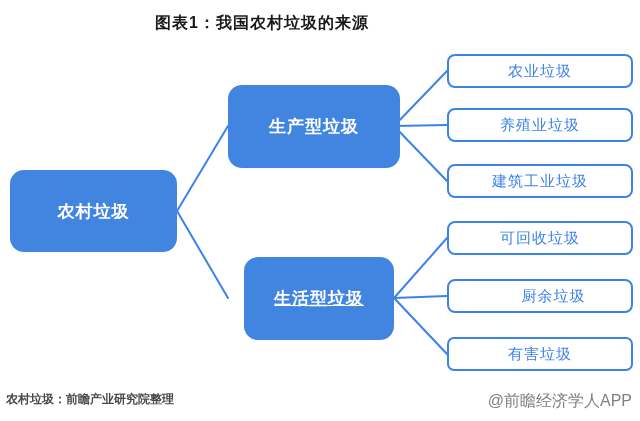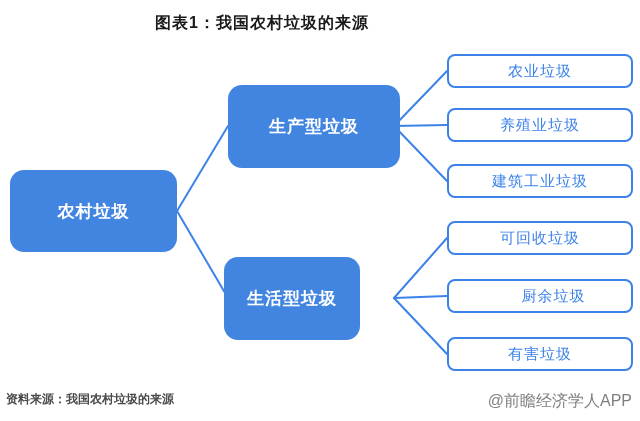--- a/index.html
+++ b/index.html
@@ -23,38 +23,38 @@
     box-sizing:border-box;
     display:flex;align-items:center;justify-content:center;
     background:var(--node-fill,#4285e0);
     color:var(--node-text,#ffffff);
     font-size:17px;font-weight:bold;
     border-radius:14px;
     letter-spacing:1px;
   }
   .root{left:10px;top:170px;width:167px;height:82px;}
   .b1{left:228px;top:85px;width:172px;height:83px;}
-  .b2{left:224px;top:257px;width:136px;height:83px;}
+  .b2{left:244px;top:257px;width:150px;height:83px;text-decoration:underline;}
   .leaf{
     position:absolute;left:447px;width:186px;height:34px;
     box-sizing:border-box;
     display:flex;align-items:center;justify-content:center;
     background:#ffffff;
     border:2px solid var(--leaf-border,#3c82e8);
     border-radius:8px;
     color:var(--leaf-text,#3c82e8);
     font-size:15px;
     letter-spacing:1px;
   }
   .l1{top:54px;}
   .l2{top:108px;}
   .l3{top:164px;}
   .l4{top:221px;}
   .l5{top:279px;padding-left:27px;}
-  .l6{top:337px;}
+  .l6{top:337px;border-radius:7px;}
   .src{
     position:absolute;left:6px;top:391px;
     font-size:12px;font-weight:bold;
     color:var(--source-text,#4a4a4a);
   }
   .wm{
     position:absolute;right:8px;top:391px;
     font-size:16px;
     color:var(--watermark-text,#808080);
   }
@@ -90,17 +90,17 @@
   <div class="leaf l2">养殖业垃圾</div>
 
   <div class="leaf l3">建筑工业垃圾</div>
 
   <div class="leaf l4">可回收垃圾</div>
 
   <div class="leaf l5">厨余垃圾</div>
 
   <div class="leaf l6">有害垃圾</div>
 
-  <div class="src">资料来源：我国农村垃圾的来源</div>
+  <div class="src">农村垃圾：前瞻产业研究院整理</div>
 
   <div class="wm">@前瞻经济学人APP</div>
 
 </div>
 
 </body></html>

